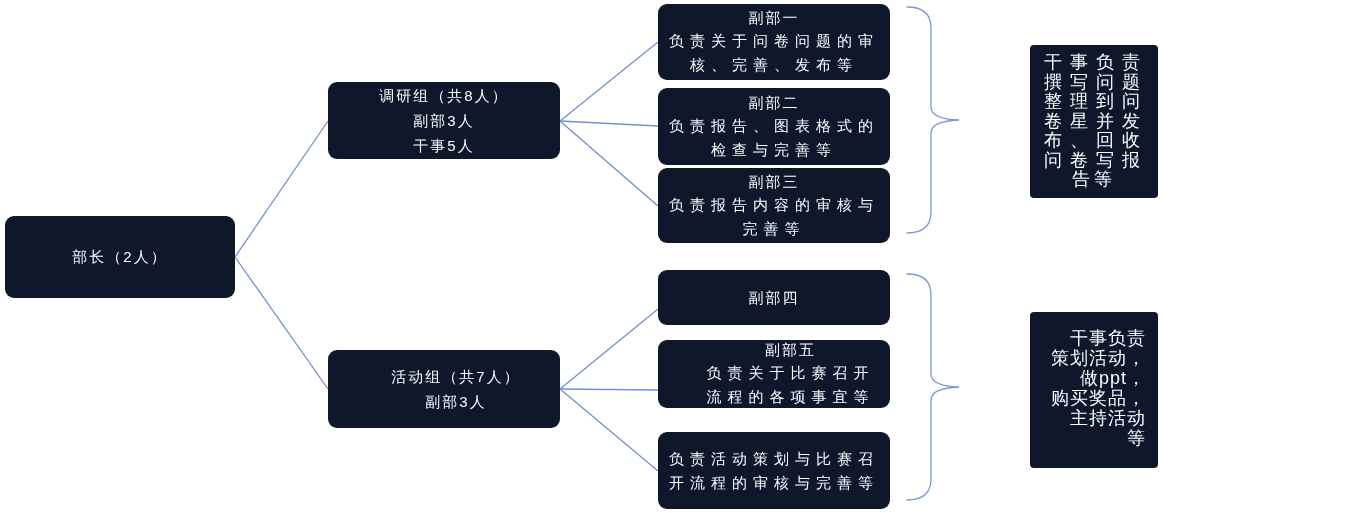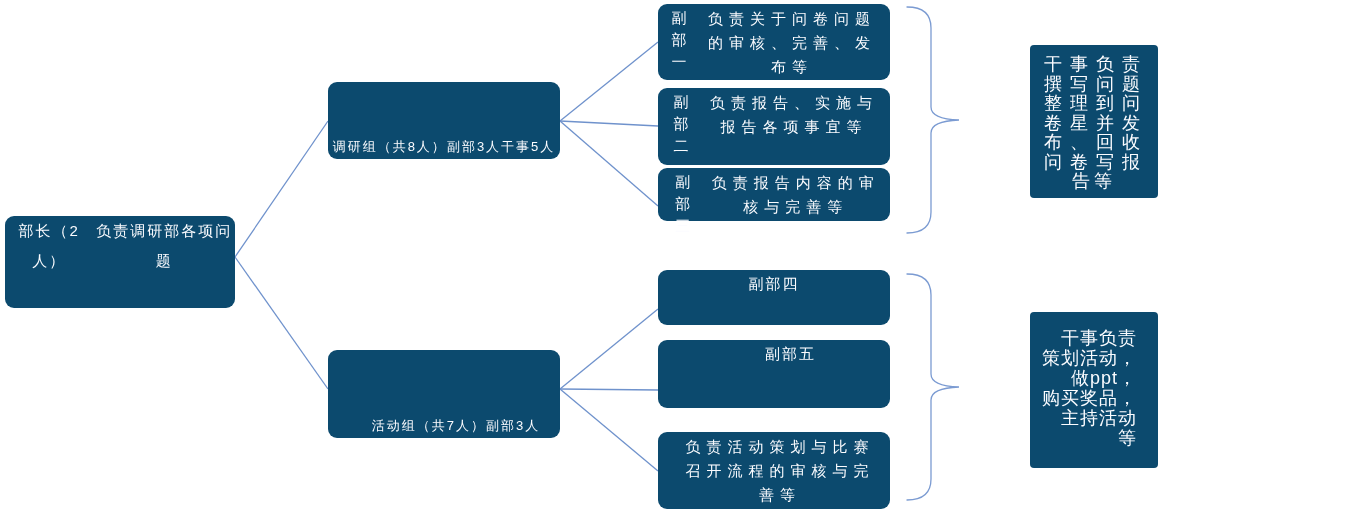--- a/index.html
+++ b/index.html
@@ -6,44 +6,43 @@
   .canvas{
     position:relative;
     width:1372px;height:513px;
     background:#ffffff;
     font-family:"Liberation Sans",sans-serif;
     overflow:hidden;
   }
   .lines-layer{position:absolute;left:0;top:0;width:1372px;height:513px;}
   .box{
     position:absolute;
-    background:#0c4a6e;
+    background:#0f172a;
     border-radius:9px;
     color:#fbfcff;
-    display:flex;justify-content:center;
+    display:flex;flex-direction:column;justify-content:center;
     box-sizing:border-box;
     text-align:center;
   }
   
-  .root-box{left:5px;top:216px;width:230px;height:92px;font-size:15px;line-height:30px;letter-spacing:2px;}
+  .root-box{left:5px;top:216px;width:230px;height:82px;font-size:15px;line-height:30px;letter-spacing:2px;}
   
-  .group-box{width:232px;height:77px;font-size:13px;line-height:25px;letter-spacing:2px;align-items:flex-end;}
+  .group-box{width:232px;height:77px;font-size:15px;line-height:25px;letter-spacing:2px;}
   .group-research{left:328px;top:82px;}
-  .group-activity{left:328px;top:350px;height:88px;padding-left:24px;}
+  .group-activity{left:328px;top:350px;height:78px;padding-left:24px;}
   
   .deputy{left:658px;width:232px;padding:3px 10px;}
   .deputy .title{font-size:15px;line-height:22px;letter-spacing:2px;}
   .deputy .desc{
     font-size:15px;line-height:24px;letter-spacing:6px;
     text-align:center;
-    margin-left:12px;
   }
   .d1{top:4px;height:76px;}
   .d2{top:88px;height:77px;}
-  .d3{top:168px;height:53px;}
+  .d3{top:168px;height:75px;}
   .d4{top:270px;height:55px;}
   .d5{top:340px;height:68px;padding-left:43px;}
   .d6{top:432px;height:77px;}
   
   .note{
     width:128px;
     font-size:18px;
     border-radius:4px;
   }
   .note-1{
@@ -78,51 +77,51 @@
     <line x1="560" y1="389" x2="658" y2="390" stroke="#6f92cc" stroke-width="1.3"></line>
     <line x1="560" y1="389" x2="658" y2="471" stroke="#6f92cc" stroke-width="1.3"></line>
 
     <path d="M 907 7 Q 931 7 931 28 L 931 107 Q 931 119 959 120 Q 931 121 931 133 L 931 212 Q 931 233 907 233" fill="none" stroke="#7b9bd2" stroke-width="1.3" stroke-linecap="round"></path>
 
     <path d="M 907 274 Q 931 274 931 295 L 931 374 Q 931 386 959 387 Q 931 388 931 400 L 931 479 Q 931 500 907 500" fill="none" stroke="#7b9bd2" stroke-width="1.3" stroke-linecap="round"></path>
   </svg>
 
   <div class="box root-box">
     <div>部长（2人）</div>
-    <div>负责调研部各项问题</div>
   </div>
 
   <div class="box group-box group-research">
     <div>调研组（共8人）</div>
     <div>副部3人</div>
     <div>干事5人</div>
   </div>
 
   <div class="box group-box group-activity">
     <div>活动组（共7人）</div>
     <div>副部3人</div>
   </div>
 
   <div class="box deputy d1">
     <div class="title">副部一</div>
     <div class="desc">负责关于问卷问题的审核、完善、发布等</div>
   </div>
   <div class="box deputy d2">
     <div class="title">副部二</div>
-    <div class="desc">负责报告、实施与报告各项事宜等</div>
+    <div class="desc">负责报告、图表格式的检查与完善等</div>
   </div>
   <div class="box deputy d3">
     <div class="title">副部三</div>
     <div class="desc">负责报告内容的审核与完善等</div>
   </div>
   <div class="box deputy d4">
     <div class="title">副部四</div>
   </div>
   <div class="box deputy d5">
     <div class="title">副部五</div>
+    <div class="desc">负责关于比赛召开流程的各项事宜等</div>
   </div>
   <div class="box deputy d6">
     <div class="desc">负责活动策划与比赛召开流程的审核与完善等</div>
   </div>
 
   <div class="box note note-1">
     <div>干事负责撰写问题整理到问卷星并发布、回收问卷写报告等</div>
   </div>
   <div class="box note note-2">
     <div>干事负责

